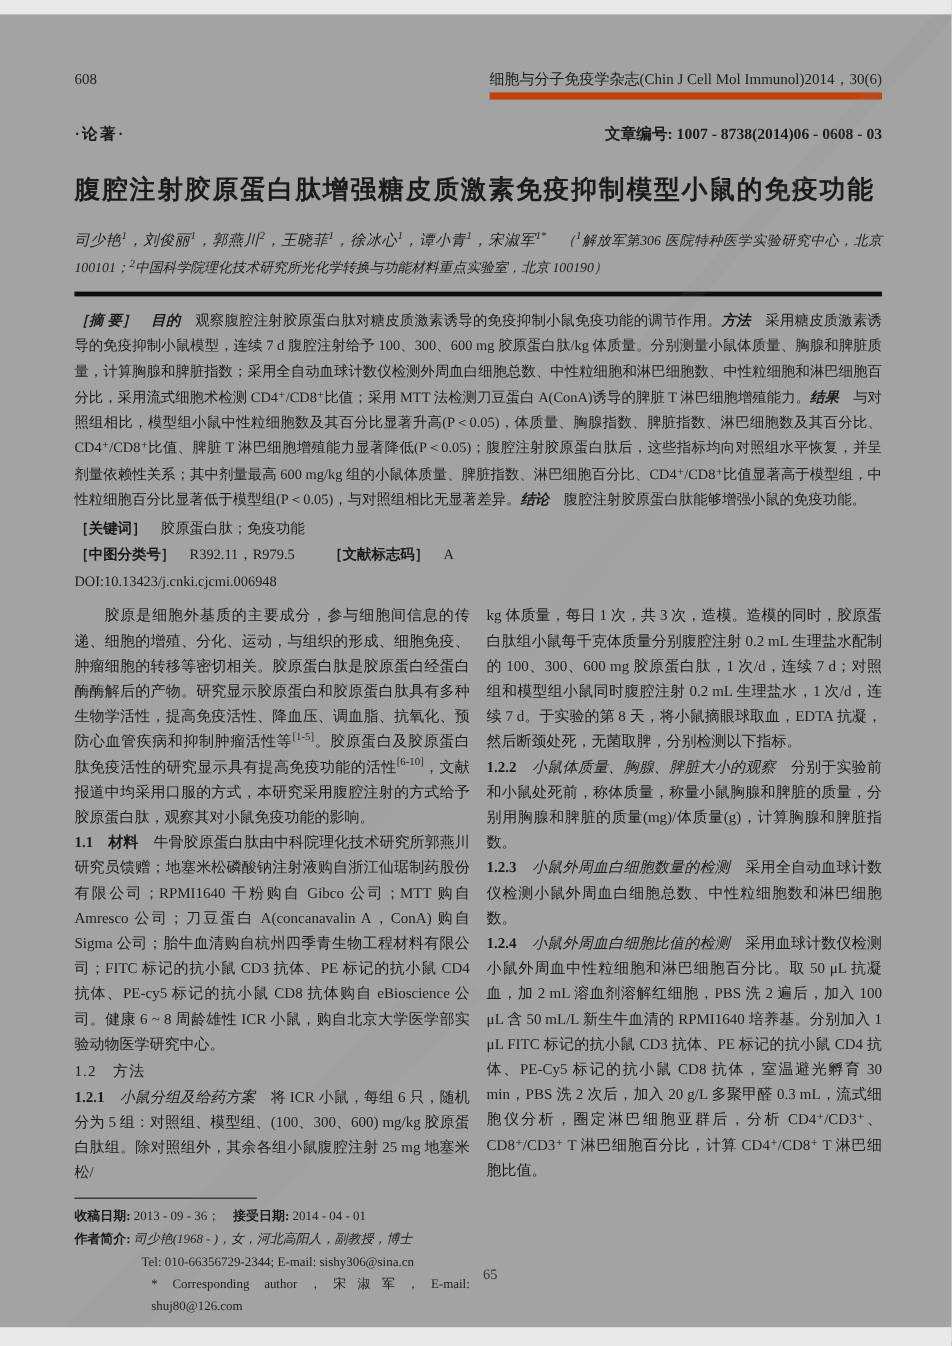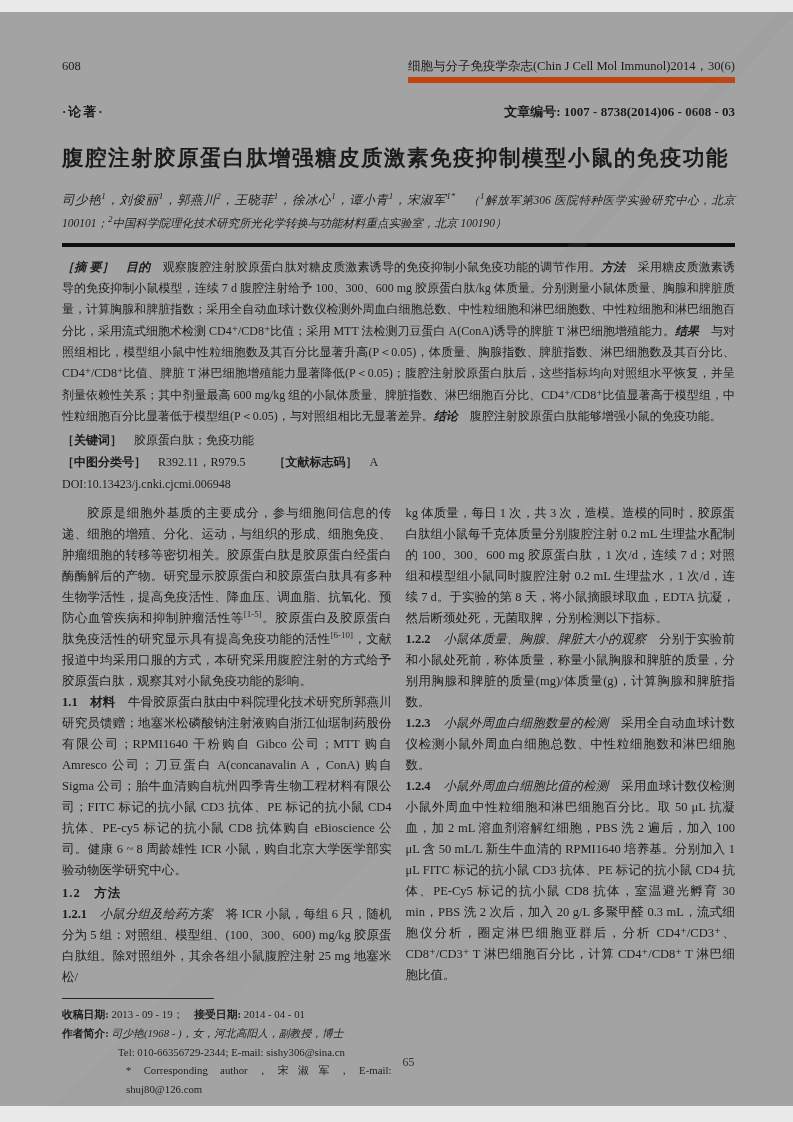--- a/index.html
+++ b/index.html
@@ -46,21 +46,21 @@
   .kw b{font-weight:bold;}
   .kw .ml{margin-left:28px;}
   .doi{margin:2px 0 0 0;font-size:12px;line-height:1.7;}
 
   .cols{display:flex;gap:14px;margin-top:8px;}
   .col{width:330px;font-size:12.5px;line-height:1.68;text-align:justify;}
   .col p{margin:0;}
   .col p.indent{text-indent:2em;}
   .col sup.ref{font-size:9px;vertical-align:super;line-height:0;}
   h2.sec{font-size:14.5px;font-weight:bold;margin:10px 0 4px 0;letter-spacing:1px;}
-  h3.subsec{font-size:12.5px;font-weight:bold;margin:2px 0 0 0;letter-spacing:1px;}
+  h3.subsec{font-size:12.5px;font-weight:normal;margin:2px 0 0 0;letter-spacing:1px;}
   .col i{font-style:italic;}
 
   .fnrule{width:152px;border-top:1.5px solid #222;margin-top:10px;}
   .footnote{font-size:10.8px;line-height:1.75;margin-top:6px;}
   .footnote .fl{margin:0;}
   .footnote .ind1{padding-left:56px;}
   .footnote .ind2{padding-left:64px;}
   .footnote i{font-style:italic;}
 
   .pgnum{position:absolute;bottom:36px;left:12px;width:100%;text-align:center;font-size:12px;color:#333;}
@@ -104,21 +104,21 @@
 
 
       <p><b>1.1　材料　</b><span>牛骨胶原蛋白肽由中科院理化技术研究所郭燕川研究员馈赠；地塞米松磷酸钠注射液购自浙江仙琚制药股份有限公司；RPMI1640 干粉购自 Gibco 公司；MTT 购自 Amresco 公司；刀豆蛋白 A(concanavalin A，ConA) 购自 Sigma 公司；胎牛血清购自杭州四季青生物工程材料有限公司；FITC 标记的抗小鼠 CD3 抗体、PE 标记的抗小鼠 CD4 抗体、PE-cy5 标记的抗小鼠 CD8 抗体购自 eBioscience 公司。健康 6 ~ 8 周龄雄性 ICR 小鼠，购自北京大学医学部实验动物医学研究中心。</span></p>
 
       <h3 class="subsec">1.2　方法</h3>
 
       <p><b>1.2.1　</b><i>小鼠分组及给药方案　</i><span>将 ICR 小鼠，每组 6 只，随机分为 5 组：对照组、模型组、(100、300、600) mg/kg 胶原蛋白肽组。除对照组外，其余各组小鼠腹腔注射 25 mg 地塞米松/</span></p>
 
       <div class="fnrule"></div>
       <div class="footnote">
-        <p class="fl"><b>收稿日期: </b><span>2013 - 09 - 19；　</span><b>接受日期: </b><span>2014 - 04 - 01</span></p>
+        <p class="fl"><b>收稿日期: </b><span>2013 - 09 - 36；　</span><b>接受日期: </b><span>2014 - 04 - 01</span></p>
         <p class="fl"><b>作者简介: </b><i>司少艳(1968 - )，女，河北高阳人，副教授，博士</i></p>
         <p class="fl ind1"><span>Tel: 010-66356729-2344; E-mail: sishy306@sina.cn</span></p>
         <p class="fl ind2"><span>* Corresponding author，宋淑军，E-mail: shuj80@126.com</span></p>
       </div>
     </div>
 
     <div class="col right">
       <p>kg 体质量，每日 1 次，共 3 次，造模。造模的同时，胶原蛋白肽组小鼠每千克体质量分别腹腔注射 0.2 mL 生理盐水配制的 100、300、600 mg 胶原蛋白肽，1 次/d，连续 7 d；对照组和模型组小鼠同时腹腔注射 0.2 mL 生理盐水，1 次/d，连续 7 d。于实验的第 8 天，将小鼠摘眼球取血，EDTA 抗凝，然后断颈处死，无菌取脾，分别检测以下指标。</p>
 
       <p><b>1.2.2　</b><i>小鼠体质量、胸腺、脾脏大小的观察　</i><span>分别于实验前和小鼠处死前，称体质量，称量小鼠胸腺和脾脏的质量，分别用胸腺和脾脏的质量(mg)/体质量(g)，计算胸腺和脾脏指数。</span></p>

